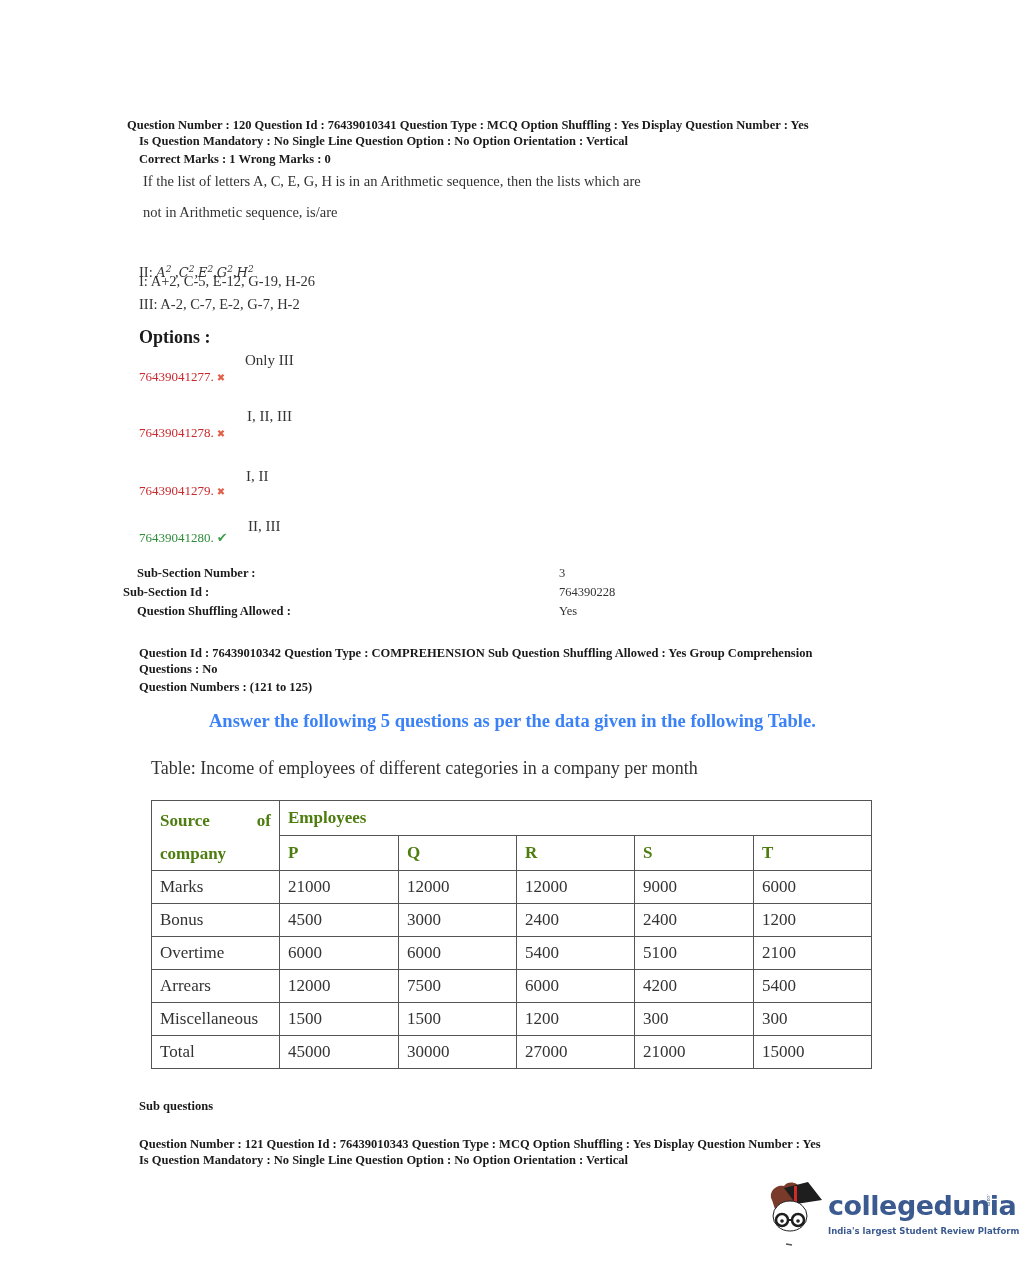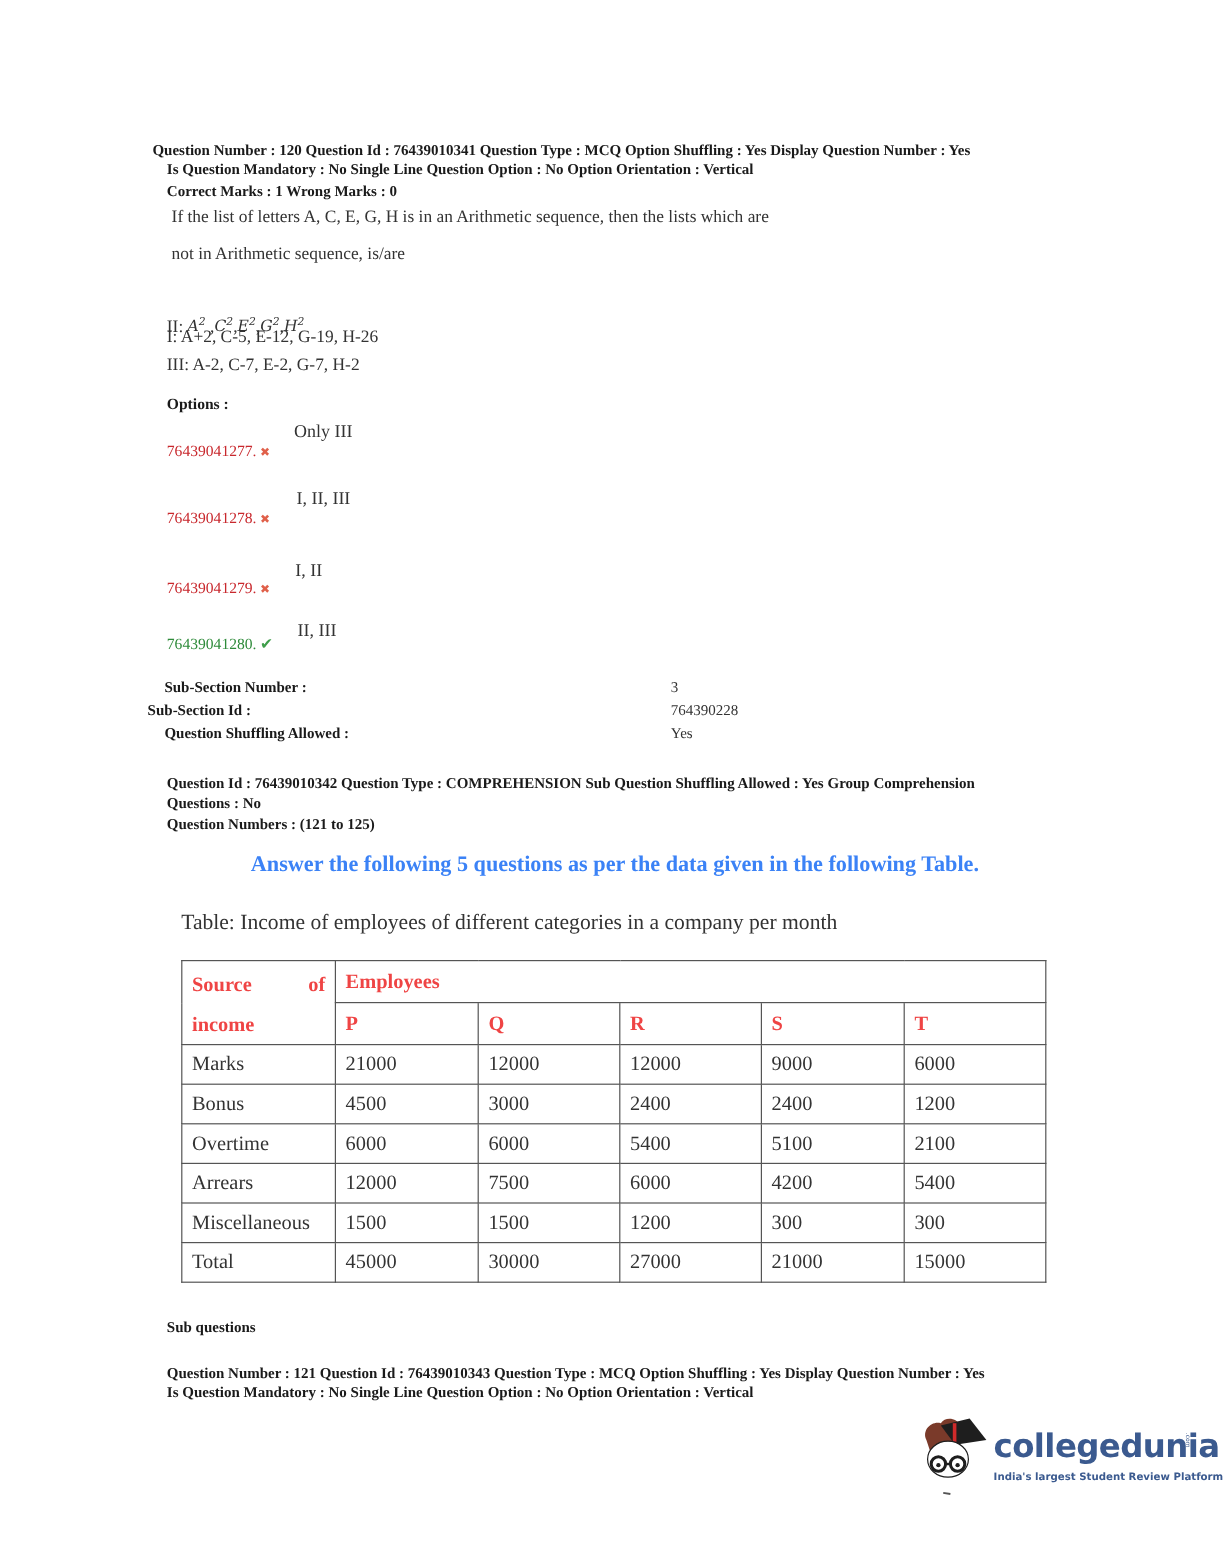--- a/index.html
+++ b/index.html
@@ -16,21 +16,21 @@
     .opt-mark.right { color: #3f9e4a; font-size: 13px; }
     .opt-text { font-size: 15px; color: #333; white-space: nowrap; }
     .sub-label { font-weight: bold; font-size: 12.5px; color: #1a1a1a; }
     .sub-val { font-size: 12.5px; color: #333; }
     sup { font-size: 9px; }
     .math { font-style: italic; font-family: "DejaVu Serif", serif; font-size: 13px; }
 
     table.data { position: absolute; left: 151px; top: 800px; border-collapse: collapse;
                  font-size: 17px; color: #333; }
     table.data td { border: 1.5px solid #555; padding: 0 8px; height: 32px; vertical-align: middle; }
-    table.data td.hdr { font-weight: bold; color: #ef4444; }
+    table.data td.hdr { font-weight: bold; color: #4d7c0f; }
     .c0 { width: 111px; } .c1 { width: 102px; } .c2 { width: 101px; }
     .c3 { width: 101px; } .c4 { width: 102px; } .c5 { width: 101px; }
 
     .logo-text { font-family: "DejaVu Sans", sans-serif; color: #3b5a8f; font-size: 27px; font-weight: bold; letter-spacing: -0.5px; }
     .logo-tag { font-family: "DejaVu Sans", sans-serif; color: #3b5a8f; font-size: 8.5px; font-weight: bold; }
   </style>
 </head>
 <body>
 
 <div class="abs meta" style="left:127px; top:117px;">Question Number : 120 Question Id : 76439010341 Question Type : MCQ Option Shuffling : Yes Display Question Number : Yes</div>
@@ -39,21 +39,21 @@
 
 <div class="abs qtext" style="left:143px; top:173px;">If the list of letters A, C, E, G, H is in an Arithmetic sequence, then the lists which are</div>
 <div class="abs qtext" style="left:143px; top:204px;">not in Arithmetic sequence, is/are</div>
 
 <div class="abs qtext" style="left:139px; top:235px;margin-top:38px;">I: A+2, C-5, E-12, G-19, H-26</div>
 <div class="abs qtext" style="left:139px; top:264px;">
   <span>II: </span><span class="math"><span>A</span><sup>2</sup></span> ,<span class="math"><span>C</span><sup>2</sup></span>,<span class="math"><span>E</span><sup>2</sup></span>,<span class="math"><span>G</span><sup>2</sup></span>,<span class="math"><span>H</span><sup>2</sup></span>
 </div>
 <div class="abs qtext" style="left:139px; top:296px;">III: A-2, C-7, E-2, G-7, H-2</div>
 
-<div class="abs meta" style="left:139px; top:329px; font-size:13px;">Options :</div>
+<div class="abs meta" style="left:139px; top:329px; font-size:18px;">Options :</div>
 
 <div class="abs" style="left:139px; top:367px;">
   <span class="opt-id wrong">76439041277.</span><span class="opt-mark wrong">✖</span>
 </div>
 <div class="abs opt-text" style="left:245px; top:352px;">Only III</div>
 
 <div class="abs" style="left:139px; top:423px;">
   <span class="opt-id wrong">76439041278.</span><span class="opt-mark wrong">✖</span>
 </div>
 <div class="abs opt-text" style="left:247px; top:408px;">I, II, III</div>
@@ -83,21 +83,21 @@
 <div class="abs" style="left:151px; top:758px; font-size:18px; color:#333; white-space:nowrap;text-align:right;">Table: Income of employees of different categories in a company per month</div>
 
 <table class="data">
   <tbody>
       <tr>
     <td class="hdr c0" rowspan="2" style="vertical-align:top; padding-top:3px; line-height:33px;">
       <div style="display:flex; justify-content:space-between;">
         <span>Source</span>
             <span>of</span>
       </div>
-      <div>income</div>
+      <div>company</div>
     </td>
     <td class="hdr" colspan="5">Employees</td>
   </tr>
   <tr>
     <td class="hdr c1">P</td>
     <td class="hdr c2">Q</td>
     <td class="hdr c3">R</td>
     <td class="hdr c4">S</td>
     <td class="hdr c5">T</td>
   </tr>

